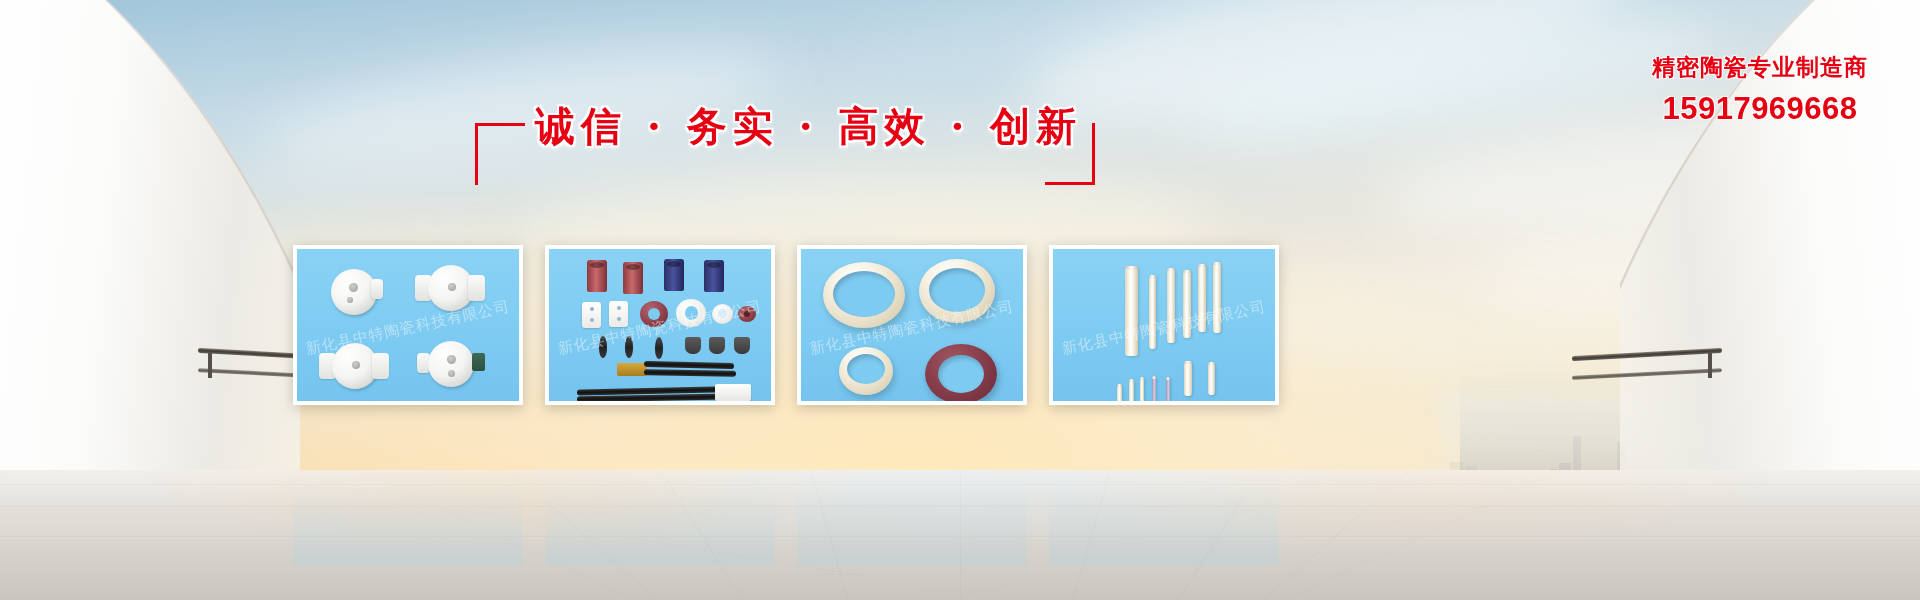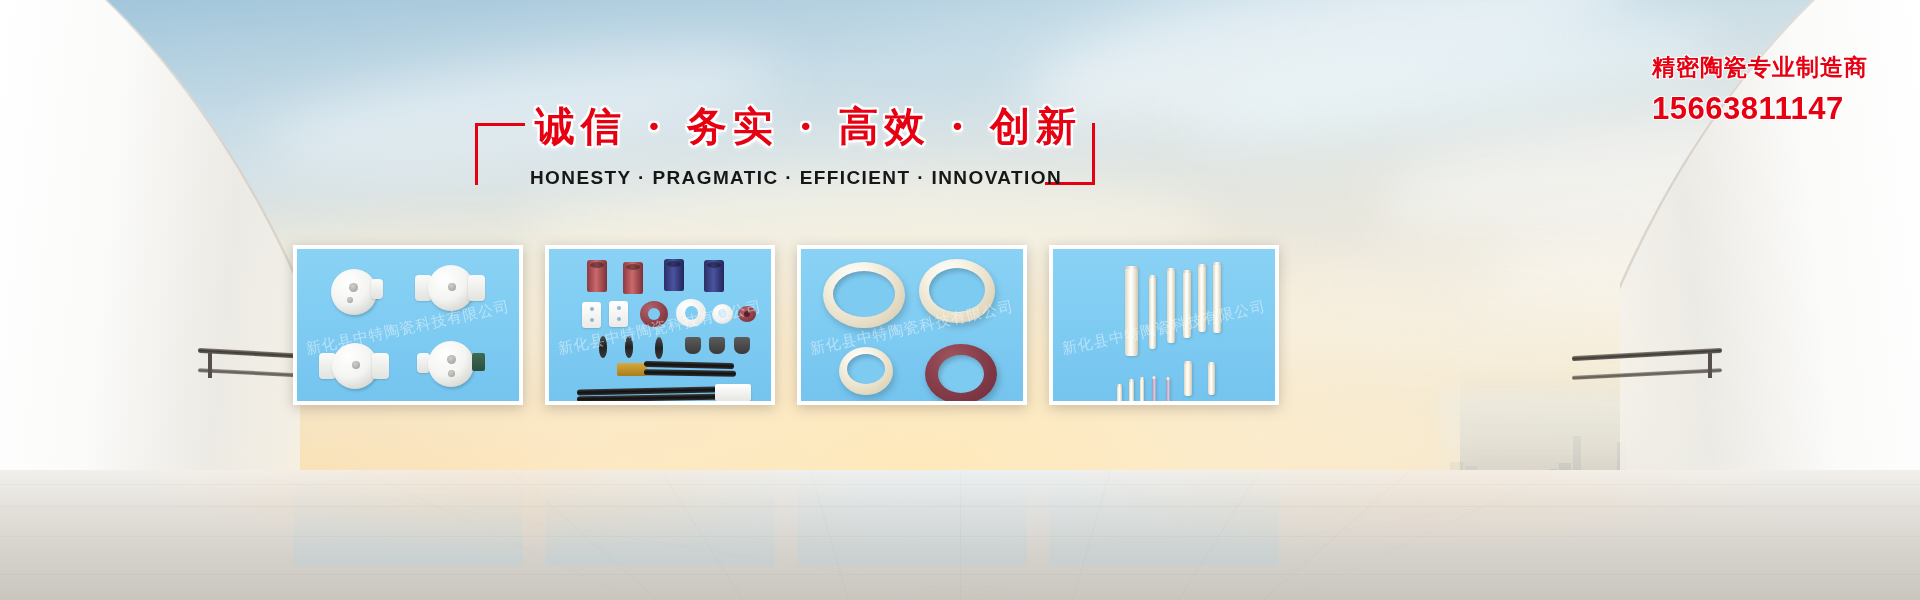--- a/index.html
+++ b/index.html
@@ -281,21 +281,21 @@
     text-align:center;
     font-family:"Liberation Sans","DejaVu Sans",sans-serif;
     font-weight:bold;
     font-size:19px;
     letter-spacing:1.4px;
     color:#171717;
     white-space:nowrap;
   }
 
   
-  .contact { position:absolute; right:52px; top:52px; text-align:left; }
+  .contact { position:absolute; right:52px; top:52px; text-align:center; }
   .contact div { white-space:nowrap; }
   .c-title {
     font-family:"DejaVu Sans","Liberation Sans",sans-serif;
     font-weight:bold; font-size:23px; color:#e60012; letter-spacing:1px;
     text-shadow:-1px -1px 0 rgba(255,255,255,.85), 1px -1px 0 rgba(255,255,255,.85),
                 -1px 1px 0 rgba(255,255,255,.85), 1px 1px 0 rgba(255,255,255,.85);
   }
   .c-label {
     margin-top:17px;
     font-family:"DejaVu Sans","Liberation Sans",sans-serif;
@@ -482,26 +482,25 @@
     <div class="reflect" style="left:545px; width:230px;"></div>
     <div class="reflect" style="left:797px; width:230px;"></div>
     <div class="reflect" style="left:1049px; width:230px;"></div>
     <div class="floor-gloss"></div>
   </div>
 
   <div class="slogan-wrap">
     <div class="bracket br-tl"></div>
     <div class="bracket br-br"></div>
     <div class="slogan-cn">诚信 · 务实 · 高效 · 创新</div>
-    <div class="slogan-en">HONESTY · PRAGMATIC · EFFICIENT · INNOVATION</div>
   </div>
 
   <div class="contact">
     <div class="c-title">精密陶瓷专业制造商</div>
-    <div class="c-phone">15663811147</div>
+    <div class="c-phone">15917969668</div>
   </div>
 
   <div class="panel" id="panel1">
     <div class="panel-inner">
       <div class="socket" style="left:28px; top:18px;">
         <div class="sock-body" style="left:6px; top:2px;"></div>
         <div class="sock-hole" style="left:24px; top:16px; width:9px; height:9px;"></div>
         <div class="sock-hole" style="left:22px; top:30px; width:6px; height:6px;"></div>
         <div class="sock-wing" style="left:46px; top:12px; width:12px; height:20px;"></div>
       </div>

